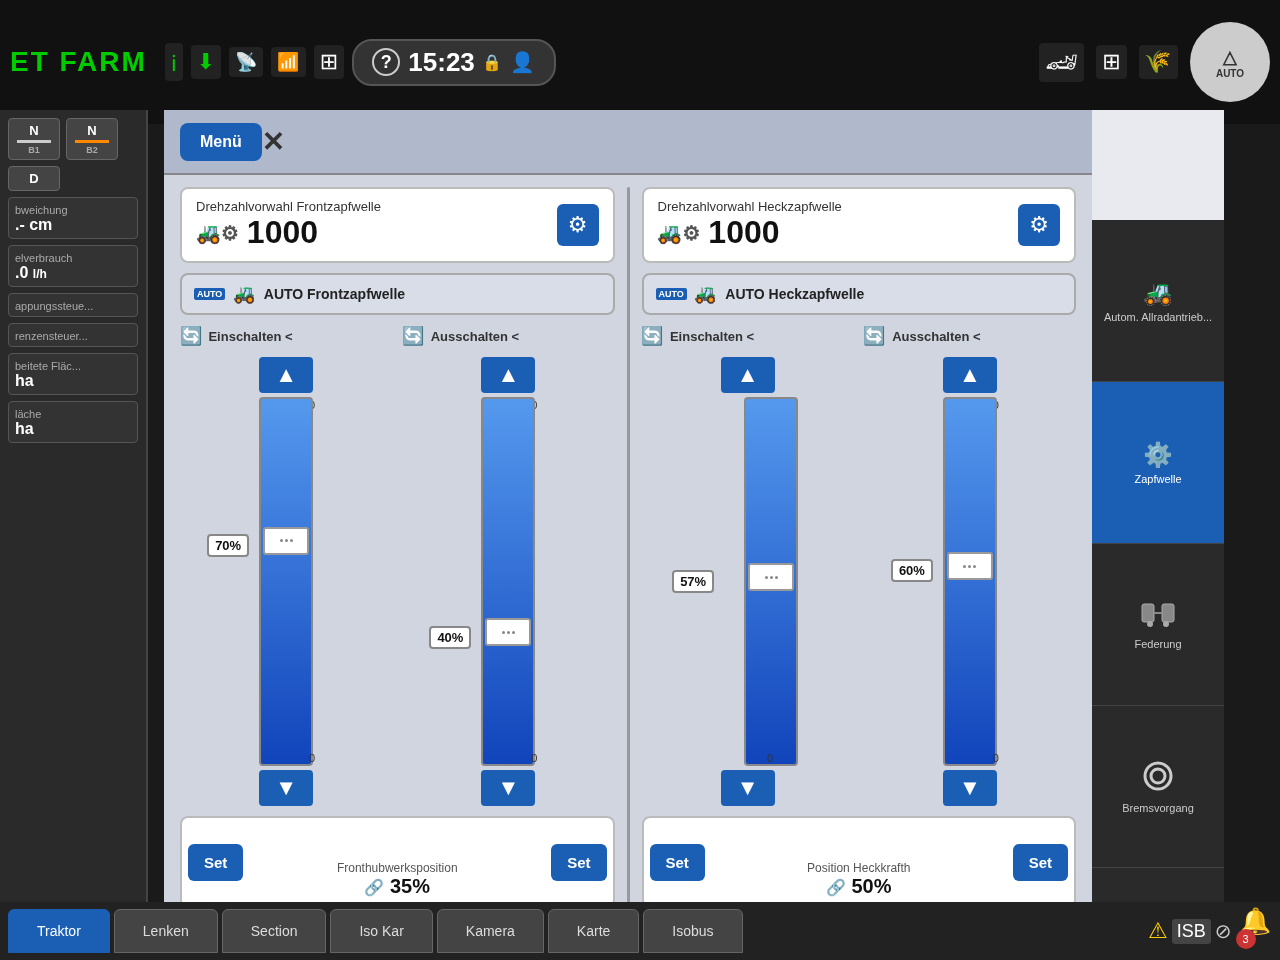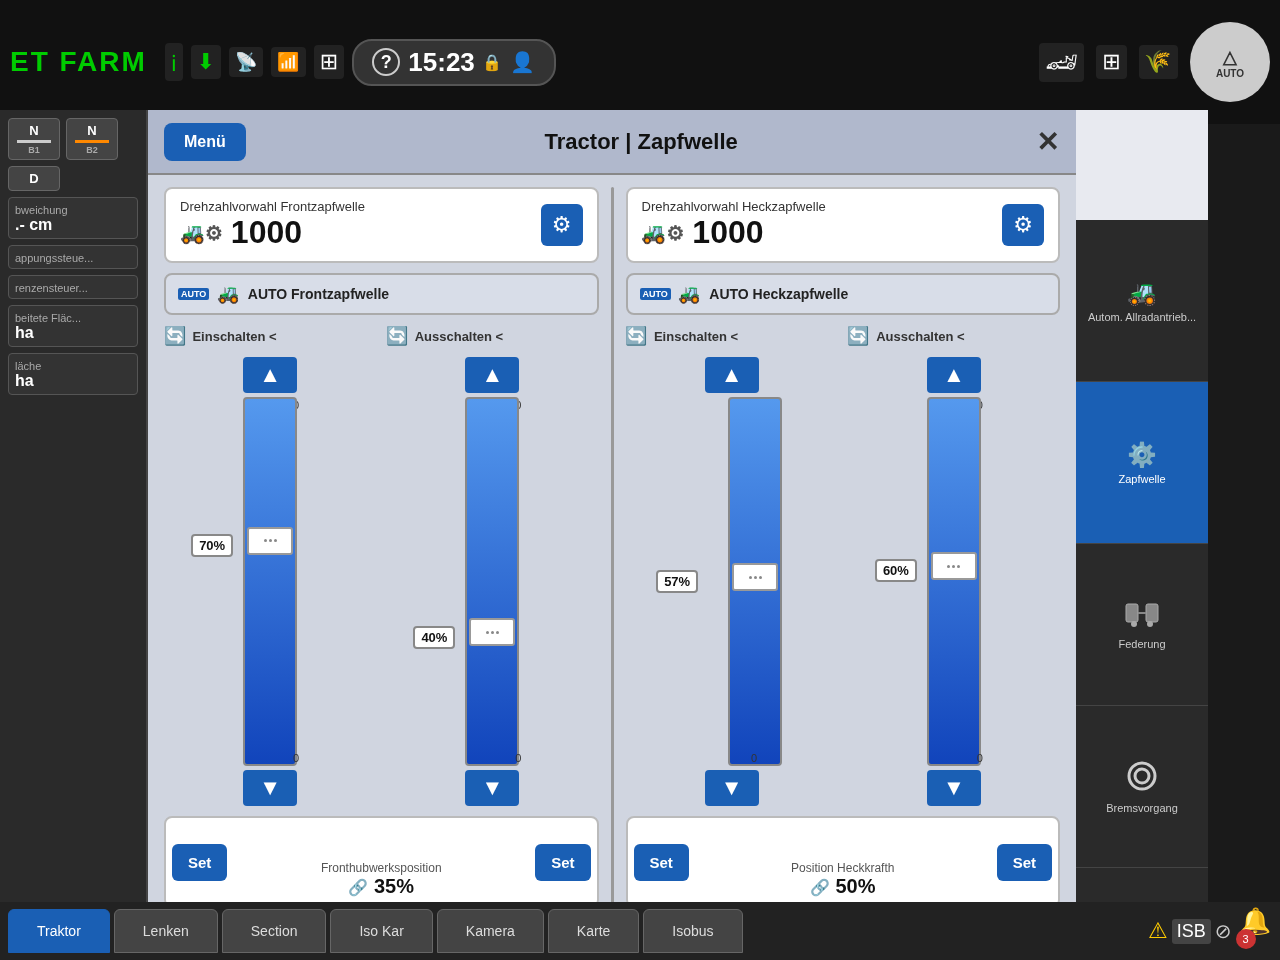--- a/index.html
+++ b/index.html
@@ -117,21 +117,21 @@
     .sidebar-value {
       color: #fff;
       font-size: 16px;
       font-weight: bold;
     }
 
     
     .main-area {
       position: absolute;
       top: 110px;
-      left: 148px;
+      left: 164px;
       width: 1060px;
       height: 810px;
       background: #e8eaf0;
     }
 
     
     .right-sidebar {
       position: absolute;
       top: 110px;
       right: 0;
@@ -496,20 +496,24 @@
     </div>
   </div>
   <div class="sidebar-box" style="width:52px;">
     <div>D</div>
   </div>
   <div class="sidebar-section">
     <div class="sidebar-label">bweichung</div>
     <div class="sidebar-value">.- cm</div>
   </div>
   <div class="sidebar-section">
+    <div class="sidebar-label">elverbrauch</div>
+    <div class="sidebar-value"><span>.0</span> <span style="font-size:12px;">l/h</span></div>
+  </div>
+  <div class="sidebar-section">
     <div class="sidebar-label">appungssteue...</div>
   </div>
   <div class="sidebar-section">
     <div class="sidebar-label">renzensteuer...</div>
   </div>
   <div class="sidebar-section">
     <div class="sidebar-label">beitete Fläc...</div>
     <div class="sidebar-value">ha</div>
   </div>
   <div class="sidebar-section">
@@ -517,21 +521,20 @@
     <div class="sidebar-value">ha</div>
   </div>
 </div>
 
 <div class="main-area">
 
   <div class="dialog">
 
     <div class="dialog-header">
       <button class="menu-btn">Menü</button>
-      <div class="dialog-title">Tractor | Zapfwelle</div>
       <div class="close-btn">✕</div>
     </div>
 
     <div class="dialog-content">
       <div class="two-col">
 
         <div class="col-half">
 
           <div class="rpm-section">
             <div>

